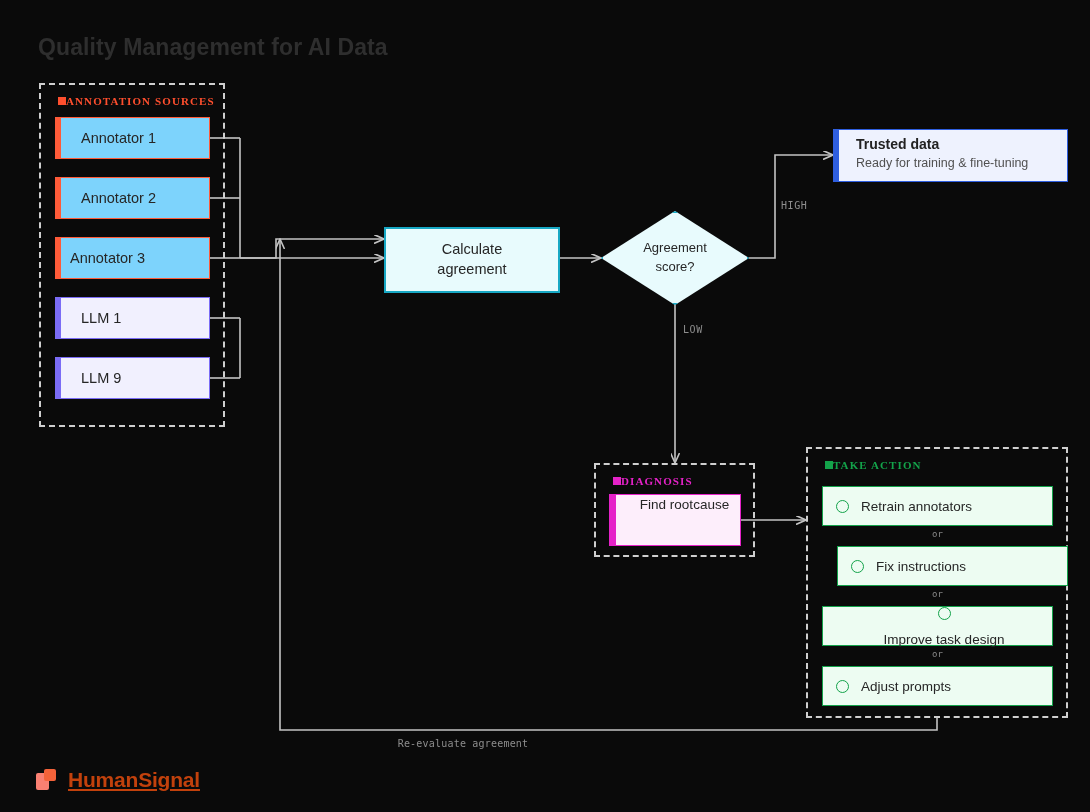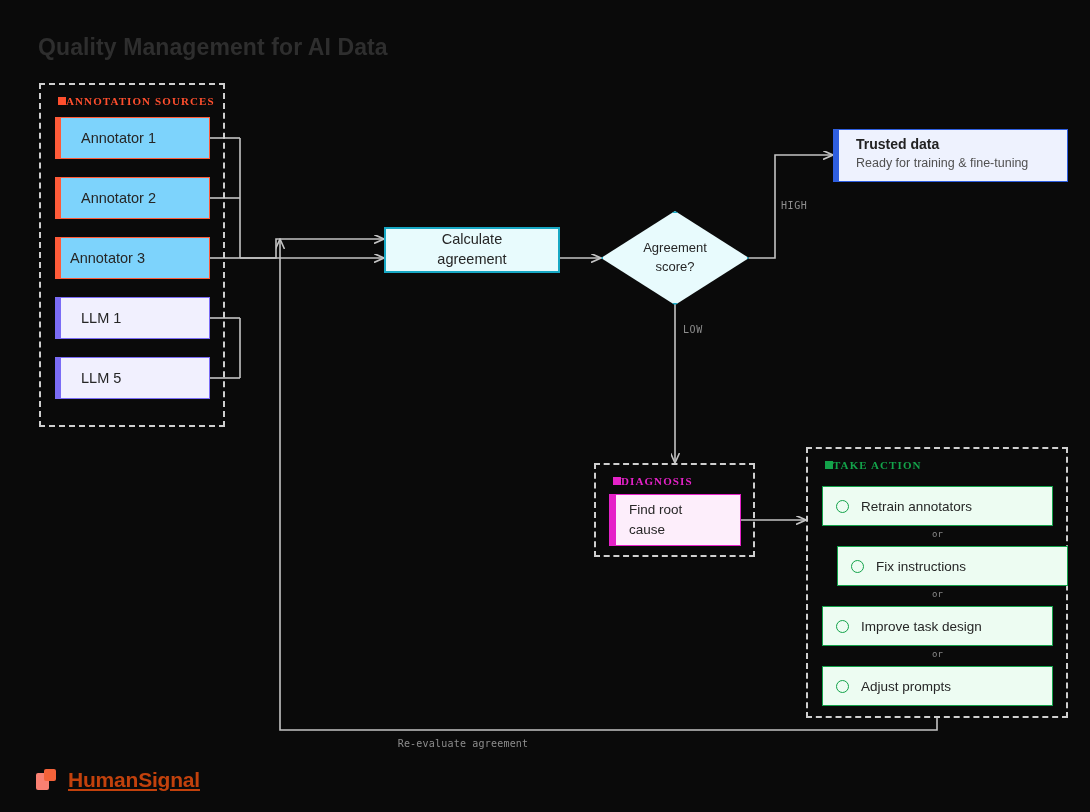--- a/index.html
+++ b/index.html
@@ -98,21 +98,21 @@
   #src-2 { top: 237px; padding-left: 9px; }
   #src-3 { top: 297px; }
   #src-4 { top: 357px; }
 
   
   #node-calculate {
     position: absolute;
     left: 384px;
     top: 227px;
     width: 176px;
-    height: 46px;
+    height: 66px;
     box-sizing: border-box;
     background: #e8fbfd;
     border: 2px solid #17a8c4;
     display: flex;
     flex-direction: column;
     align-items: center;
     justify-content: center;
     font-size: 14.5px;
     line-height: 1.35;
     color: #262626;
@@ -178,21 +178,21 @@
     position: absolute;
     left: 609px;
     top: 494px;
     width: 132px;
     height: 52px;
     box-sizing: border-box;
     background: #fdeefb;
     border: 1.5px solid #e522c8;
     border-left: 7px solid #e522c8;
     display: flex;
-    flex-direction: column;
+    flex-direction: row;
     justify-content: center;
     padding-left: 13px;
     font-size: 13.5px;
     line-height: 1.45;
     color: #262626;
   }
 
   
   .action-item {
     position: absolute;
@@ -211,21 +211,21 @@
   }
   .action-item .ring {
     width: 11px;
     height: 11px;
     border-radius: 50%;
     border: 1.6px solid #13a34a;
     flex: none;
   }
   #act-0 { top: 486px; }
   #act-1 { top: 546px; margin-left: 15px; }
-  #act-2 { top: 606px; }
+  #act-2 { top: 606px; flex-direction: column; }
   #act-3 { top: 666px; }
 
   .or-sep {
     position: absolute;
     left: 822px;
     width: 231px;
     text-align: center;
     font-family: "DejaVu Sans Mono", "Liberation Mono", monospace;
     font-size: 9px;
     color: #8a8a8a;
@@ -342,21 +342,21 @@
 <div class="src-node human" id="src-1">
   <span>Annotator 2</span>
 </div>
 <div class="src-node human" id="src-2">
   <span>Annotator 3</span>
 </div>
 <div class="src-node llm" id="src-3">
   <span>LLM 1</span>
 </div>
 <div class="src-node llm" id="src-4">
-  <span>LLM 5</span>
+  <span>LLM 9</span>
 </div>
 
 <div id="node-calculate">
   <span>Calculate</span>
   <span>agreement</span>
 </div>
 
 <div id="node-decision">
   <div class="dia-shape"></div>
   <div class="dia-text">

